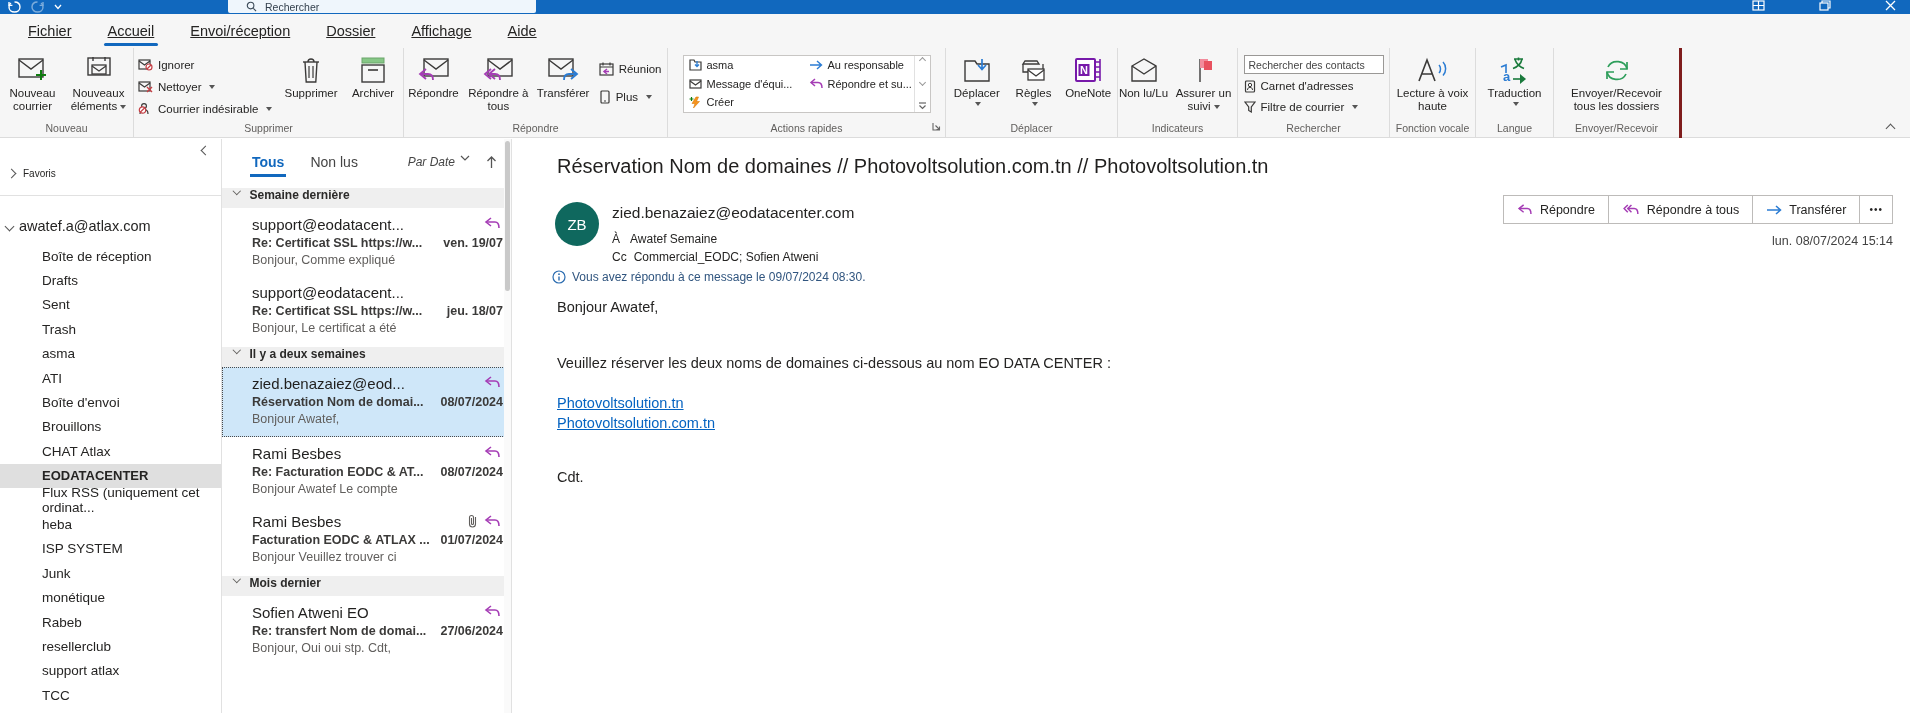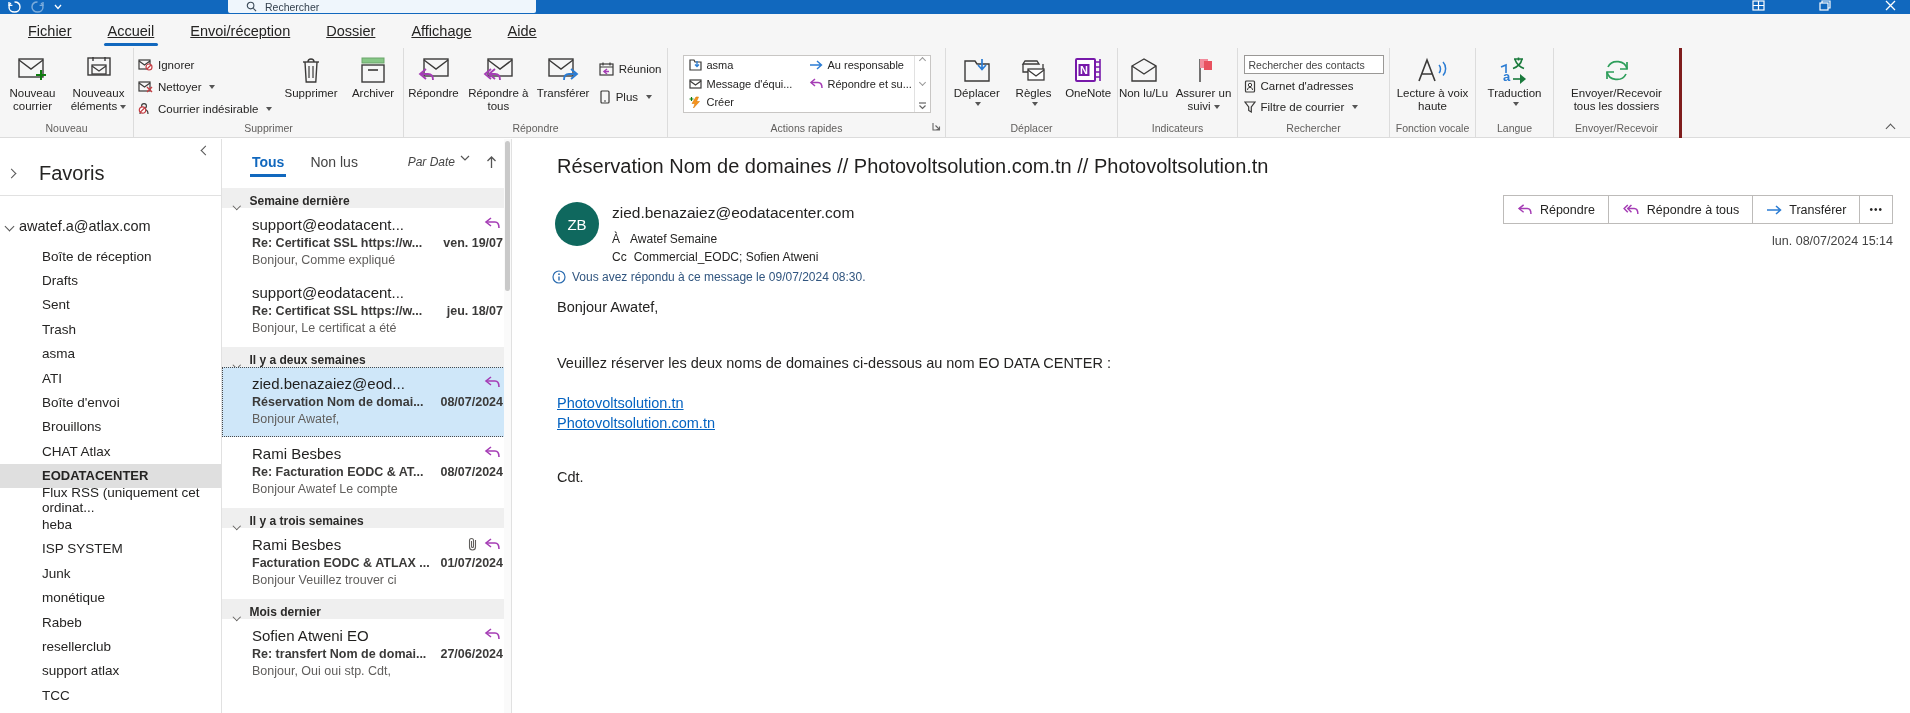--- a/index.html
+++ b/index.html
@@ -51,35 +51,35 @@
   .rowbtn { display:flex; align-items:center; gap:5px; height:18px; font-size:11.5px; color:#252423; }
 
   .ribbon-collapse { position:absolute; right:16px; bottom:5px; }
 
   
   .main { position:absolute; left:0; top:139px; width:1910px; height:574px; background:#fff; }
 
   
   .folderpane { position:absolute; left:0; top:0; width:222px; height:574px; border-right:1px solid #e1e1e1; background:#fff; overflow:hidden; }
   .fp-collapse { position:absolute; right:12px; top:8px; }
-  .fp-fav { margin:20px 0 0 8px; height:28px; display:flex; align-items:center; gap:24px; font-size:20px; }
+  .fp-fav { margin:20px 0 0 8px; height:28px; display:flex; align-items:center; gap:8px; font-size:10px; }
   .fp-divider { border-bottom:1px solid #e1e1e1; margin-top:8px; }
   .fp-account { margin:16px 0 4px 6px; height:28px; display:flex; align-items:center; gap:6px; font-size:14.5px; }
   .fp-folder { height:24.4px; display:flex; align-items:center; padding-left:42px; font-size:13.5px; color:#252423; cursor:default; }
   .fp-folder.selected { background:#dfdfdf; font-weight:700; font-size:13px; }
 
   
   .listpane { position:absolute; left:222px; top:0; width:290px; height:574px; border-right:1px solid #e1e1e1; background:#fff; overflow:hidden; }
   .lp-header { height:46px; display:flex; align-items:center; padding:0 10px 0 30px; position:relative; }
   .lp-tab { font-size:14px; margin-right:26px; position:relative; color:#444; }
   .lp-tab.active { color:#1168be; font-weight:700; }
   .lp-tab.active::after { content:""; position:absolute; left:-2px; right:-2px; bottom:-7px; height:3px; background:#1168be; }
   .lp-sort { margin-left:auto; font-size:12px; color:#444; display:flex; align-items:flex-start;font-style:italic; }
   .lp-up { margin-left:16px; margin-right:4px; }
-  .lgroup { height:20px; background:#efefef; display:flex; align-items:flex-end; gap:10px; padding-left:12px; font-size:12px; font-weight:700; color:#2b2a29; margin-top:3px; }
+  .lgroup { height:20px; background:#efefef; display:flex; align-items:flex-start; gap:10px; padding-left:12px; font-size:12px; font-weight:700; color:#2b2a29; margin-top:3px; }
   .lgroup .chev { width:5.5px; height:5.5px; border-color:#605e5c; }
   .email { position:relative; height:68px; padding:8px 8px 0 30px; cursor:default; }
   .email.selected { background:#cfe7f9; outline:1px dotted #4a4a4a; outline-offset:-1px; height:70px; }
   .em-sender { font-size:15px; color:#201f1e; width:200px; white-space:nowrap; overflow:hidden; text-overflow:ellipsis; }
   .em-line2 { display:flex; margin-top:3px; }
   .em-subject { font-size:12.5px; font-weight:700; color:#3b3a39; width:185px; white-space:nowrap; overflow:hidden; text-overflow:ellipsis; }
   .em-date { margin-left:auto; font-size:12.5px; font-weight:600; color:#3b3a39; white-space:nowrap; }
   .em-preview { margin-top:3px; font-size:12.5px; color:#605e5c; white-space:nowrap; overflow:hidden; }
   .em-icons { position:absolute; right:10px; top:9px; display:flex; gap:6px; align-items:center; }
   .lp-scroll { position:absolute; right:0; top:0; width:7px; height:574px; background:#fafafa; }
@@ -611,24 +611,20 @@
           </div>
         <div class="em-preview">Bonjour Awatef  Le compte</div>
         <span class="em-icons">
             <svg width="17" height="12" viewBox="0 0 17 12">
               <path d="M7 1 L2 5 L7 9" fill="none" stroke="#a53db5" stroke-width="1.6"></path>
               <path d="M2 5 h9 c3 0 4 2 4 6" fill="none" stroke="#a53db5" stroke-width="1.6"></path>
             </svg>
           </span>
       </div>
 
-      <div class="lgroup">
-        <span class="chev down"></span>
-        <span>Il y a trois semaines</span>
-      </div>
       <div class="email">
         <div class="em-sender">Rami Besbes</div>
         <div class="em-line2">
             <span class="em-subject">Facturation EODC &amp; ATLAX ...</span>
             <span class="em-date">01/07/2024</span>
           </div>
         <div class="em-preview">Bonjour   Veuillez trouver ci</div>
         <span class="em-icons">
           <svg width="11" height="14" viewBox="0 0 11 14">
               <path d="M8.5 3 V10 a3 3 0 0 1 -6 0 V3.5 a2 2 0 0 1 4 0 V9.5 a1 1 0 0 1 -2 0 V4" fill="none" stroke="#605e5c" stroke-width="1.1"></path>

